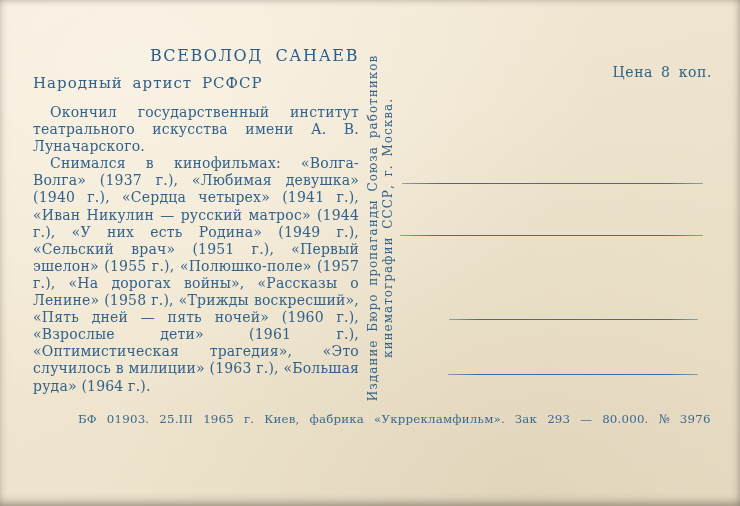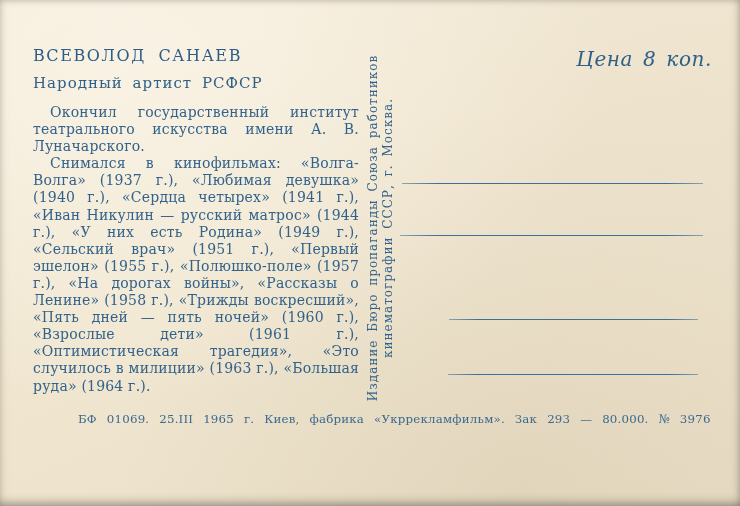--- a/index.html
+++ b/index.html
@@ -15,31 +15,31 @@
       linear-gradient(158deg,#f4ebd9 0%,#f0e6d0 50%,#e9ddc5 100%);
     box-shadow:
       inset 0 -8px 10px -5px rgba(92,86,76,.55),
       inset -6px 0 9px -5px rgba(108,99,86,.38),
       inset 0 4px 6px -3px rgba(120,110,95,.30),
       inset 5px 0 8px -4px rgba(128,118,102,.22);
     color:#31618a;
   }
   .title{
     position:absolute;top:46px;left:33px;width:326px;
-    text-align:left;font-size:16px;letter-spacing:1.6px;word-spacing:6px;
+    text-align:right;font-size:16px;letter-spacing:1.6px;word-spacing:6px;
     color:#2b5d86;
   }
   .subtitle{
     position:absolute;top:74px;left:33px;width:326px;
     text-align:left;font-size:15px;letter-spacing:1px;word-spacing:4px;
     color:#2e6088;
   }
   .price{
-    position:absolute;top:47px;right:28px;
-    font-size:20px;letter-spacing:.6px;word-spacing:3px;color:#2e6088;font-style:italic;
+    position:absolute;top:64px;right:28px;
+    font-size:14px;letter-spacing:.6px;word-spacing:3px;color:#2e6088;
   }
   .bio{
     position:absolute;top:104px;left:33px;width:326px;
     font-size:14px;line-height:17.1px;text-align:justify;
     letter-spacing:.2px;color:#32628b;
   }
   .bio p{margin:0;text-indent:17px;}
   .publisher{
     position:absolute;left:380px;top:228px;
     transform:translate(-50%,-50%) rotate(-90deg);
@@ -81,15 +81,15 @@
   <div class="publisher">
     <div>Издание Бюро пропаганды Союза работников</div>
     <div>кинематографии СССР, г. Москва.</div>
   </div>
 
   <div class="aline l1"></div>
   <div class="aline l2"></div>
   <div class="aline l3"></div>
   <div class="aline l4"></div>
 
-  <div class="imprint">БФ 01069. 25.III 1965 г. Киев, фабрика «Укррекламфильм». Зак 293 — 80.000. № 3976</div>
+  <div class="imprint">БФ 01903. 25.III 1965 г. Киев, фабрика «Укррекламфильм». Зак 293 — 80.000. № 3976</div>
 
 </div>
 
 </body></html>

